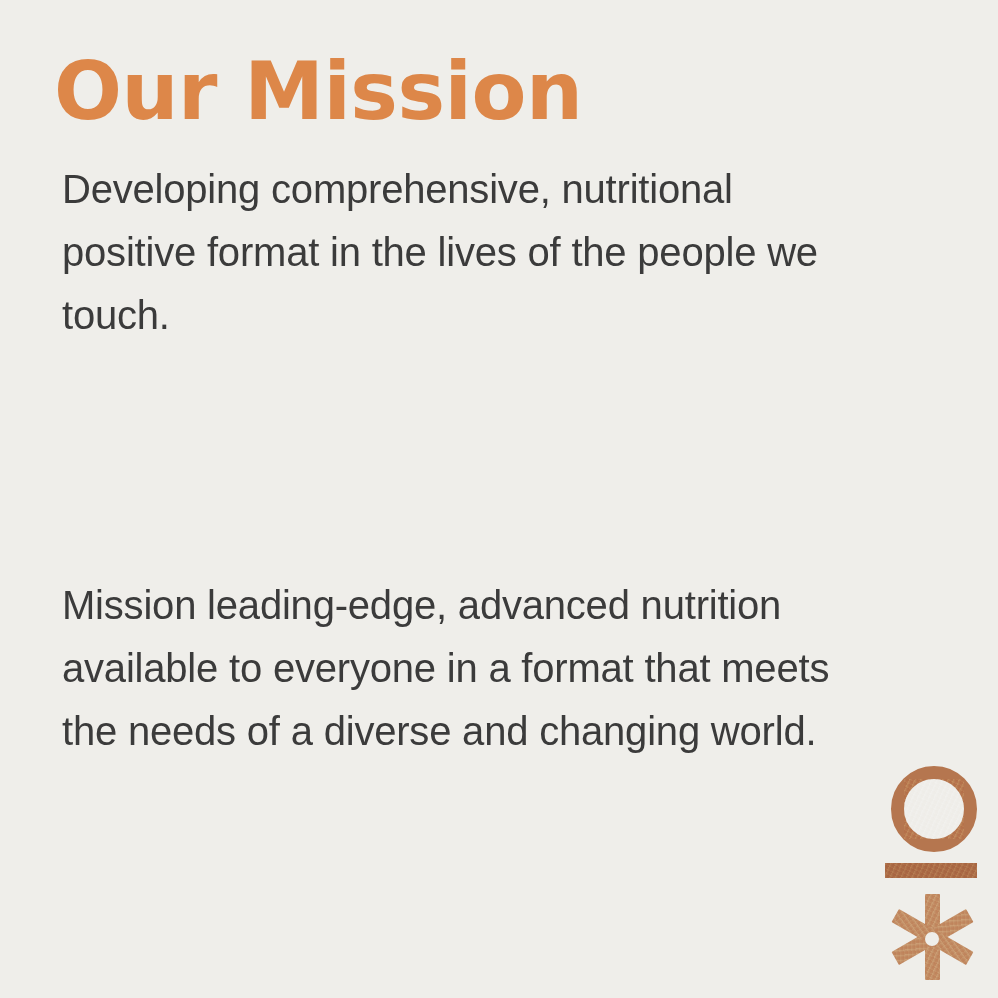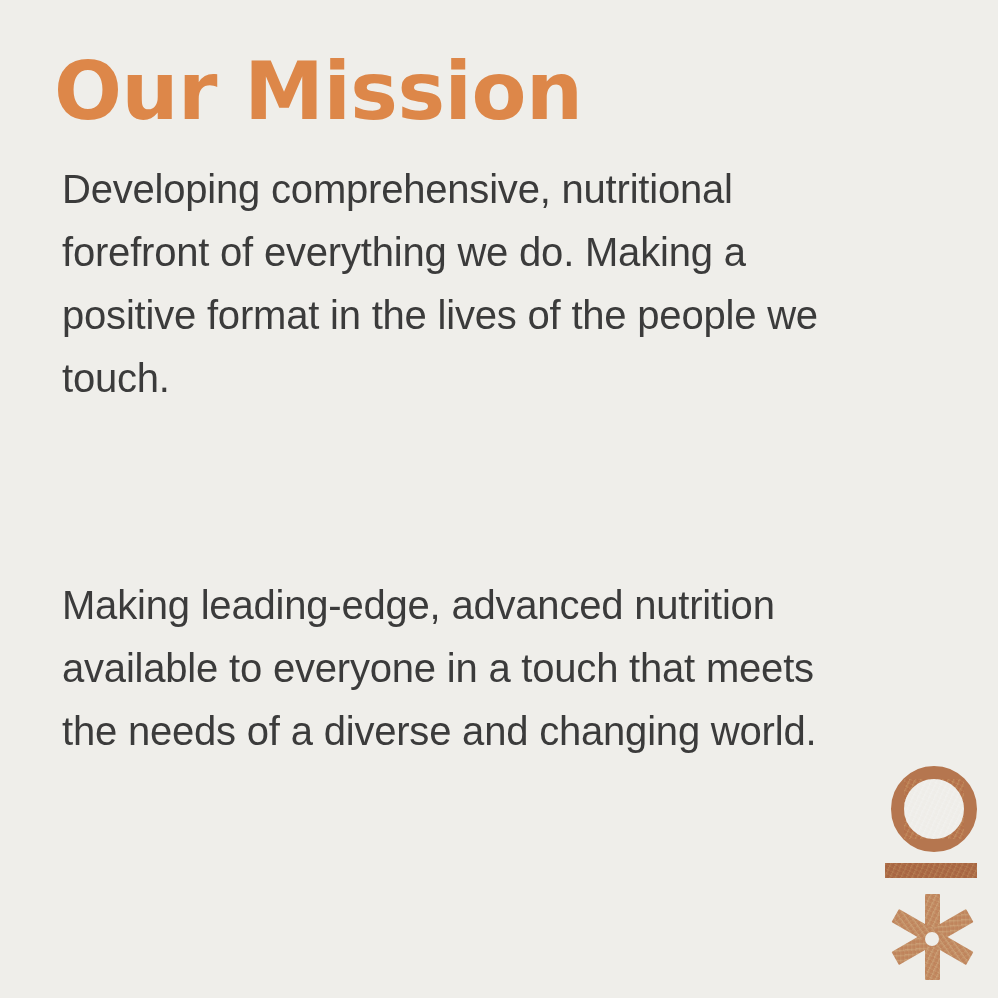--- a/index.html
+++ b/index.html
@@ -147,30 +147,29 @@
 </style>
 </head>
 <body>
 
 <div id="page">
 
   <div id="mission-block">
     <h1 class="section-heading" id="mission-heading">Our Mission</h1>
     <p class="section-body" id="mission-body">
       <span class="ln">Developing comprehensive, nutritional</span>
-      <span class="ln">forefront of everything we do. Making a</span>
       <span class="ln">positive format in the lives of the people we</span>
       <span class="ln">touch.</span>
     </p>
   </div>
 
   <div id="vision-block">
     <p class="section-body" id="vision-body">
-      <span class="ln">Making leading-edge, advanced nutrition</span>
-      <span class="ln">available to everyone in a touch that meets</span>
+      <span class="ln">Mission leading-edge, advanced nutrition</span>
+      <span class="ln">available to everyone in a format that meets</span>
       <span class="ln">the needs of a diverse and changing world.</span>
     </p>
   </div>
 
   <div id="logo">
     <div class="logo-ring">
       <div class="tex"></div>
     </div>
     <div class="logo-bar">
       <div class="tex"></div>

